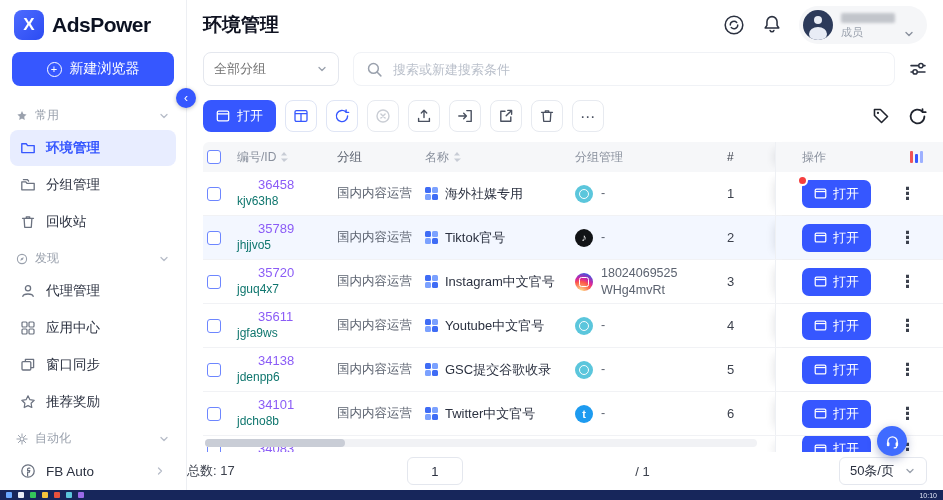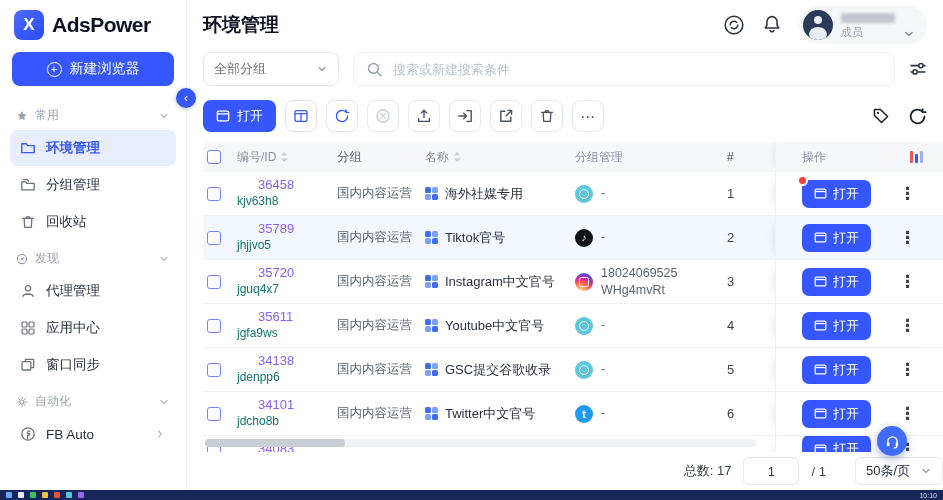--- a/index.html
+++ b/index.html
@@ -102,21 +102,21 @@
   .kebab { margin-left:28px; color:#3c414d; font-size:17px; font-weight:700; cursor:pointer; line-height:1; }
   .colcfg { display:flex; align-items:flex-end; gap:2px; cursor:pointer; height:12px; }
   .colcfg i { width:3px; border-radius:1px; display:block; }
   .colcfg i:nth-child(1) { height:12px; background:#f25555; }
   .colcfg i:nth-child(2) { height:9px; background:#3657ff; }
   .colcfg i:nth-child(3) { height:12px; background:#9db0ff; }
   .hscroll { position:absolute; left:2px; bottom:5px; width:552px; height:8px; border-radius:4px; background:#f1f2f5; }
   .hscroll .thumb { width:140px; height:8px; border-radius:4px; background:#c9cdd6; }
 
   
-  .footerbar { height:38px; display:flex; align-items:center; justify-content:flex-end; gap:12px; font-size:13px; color:#3c414d; background:#fff; }
+  .footerbar { height:38px; display:flex; align-items:center; justify-content:space-between; gap:12px; padding-right:16px; font-size:13px; color:#3c414d; background:#fff; }
   .page-input { width:56px; height:28px; border:1px solid #e4e7ee; border-radius:6px; text-align:center; font:inherit; color:#2b3140; outline:none; }
   .size-select { height:28px; border:1px solid #e4e7ee; border-radius:6px; padding:0 10px; display:flex; align-items:center; gap:10px; cursor:pointer; color:#2b3140;margin-left:17px; }
   .size-select .chev { color:#9aa1ad; }
   .help-fab { position:absolute; right:36px; bottom:34px; width:30px; height:30px; border-radius:50%; background:#3f6bff; box-shadow:0 3px 10px rgba(20,40,120,.35); display:flex; align-items:center; justify-content:center; cursor:pointer; z-index:8; }
 
   
   .taskbar { height:10px; background:#17265b; display:flex; align-items:center; gap:6px; padding:0 6px; }
   .taskbar .sq { width:6px; height:6px; border-radius:1px; display:block; }
   .tb-time { margin-left:auto; color:#dfe5f5; font-size:7px; line-height:1; }
 </style>
@@ -192,20 +192,26 @@
             <rect x="9" y="9" width="5" height="5" rx="1" fill="none" stroke="currentColor" stroke-width="1.2"></rect>
           </svg>
         <span>应用中心</span>
       </div>
       <div class="nav-item">
         <svg class="icon-16" viewBox="0 0 16 16">
             <rect x="2" y="4.6" width="8.8" height="8.4" rx="1" fill="none" stroke="currentColor" stroke-width="1.3"></rect>
             <path d="M5.4 4.6V2.4h8.2v8.2h-2.8" fill="none" stroke="currentColor" stroke-width="1.3" stroke-linejoin="round"></path>
           </svg>
         <span>窗口同步</span>
+      </div>
+      <div class="nav-item">
+        <svg class="icon-16" viewBox="0 0 16 16">
+            <path d="M8 1.8l1.9 3.9 4.3.6-3.1 3 .7 4.2L8 11.6l-3.8 1.9.7-4.2-3.1-3 4.3-.6z" fill="none" stroke="currentColor" stroke-width="1.2" stroke-linejoin="round"></path>
+          </svg>
+        <span>推荐奖励</span>
       </div>
 
       <div class="section-label">
         <svg class="icon-12" viewBox="0 0 12 12">
             <circle cx="6" cy="6" r="2" fill="none" stroke="currentColor" stroke-width="1.1"></circle>
             <path d="M6 .9v1.9M6 9.2v1.9M.9 6h1.9M9.2 6h1.9M2.4 2.4l1.3 1.3M8.3 8.3l1.3 1.3M9.6 2.4 8.3 3.7M3.7 8.3 2.4 9.6" stroke="currentColor" stroke-width="1" stroke-linecap="round"></path>
           </svg>
         <span>自动化</span>
         <svg class="chev icon-12" viewBox="0 0 12 12">
             <path d="M3 4.5l3 3 3-3" fill="none" stroke="currentColor" stroke-width="1.3" stroke-linecap="round" stroke-linejoin="round"></path>

